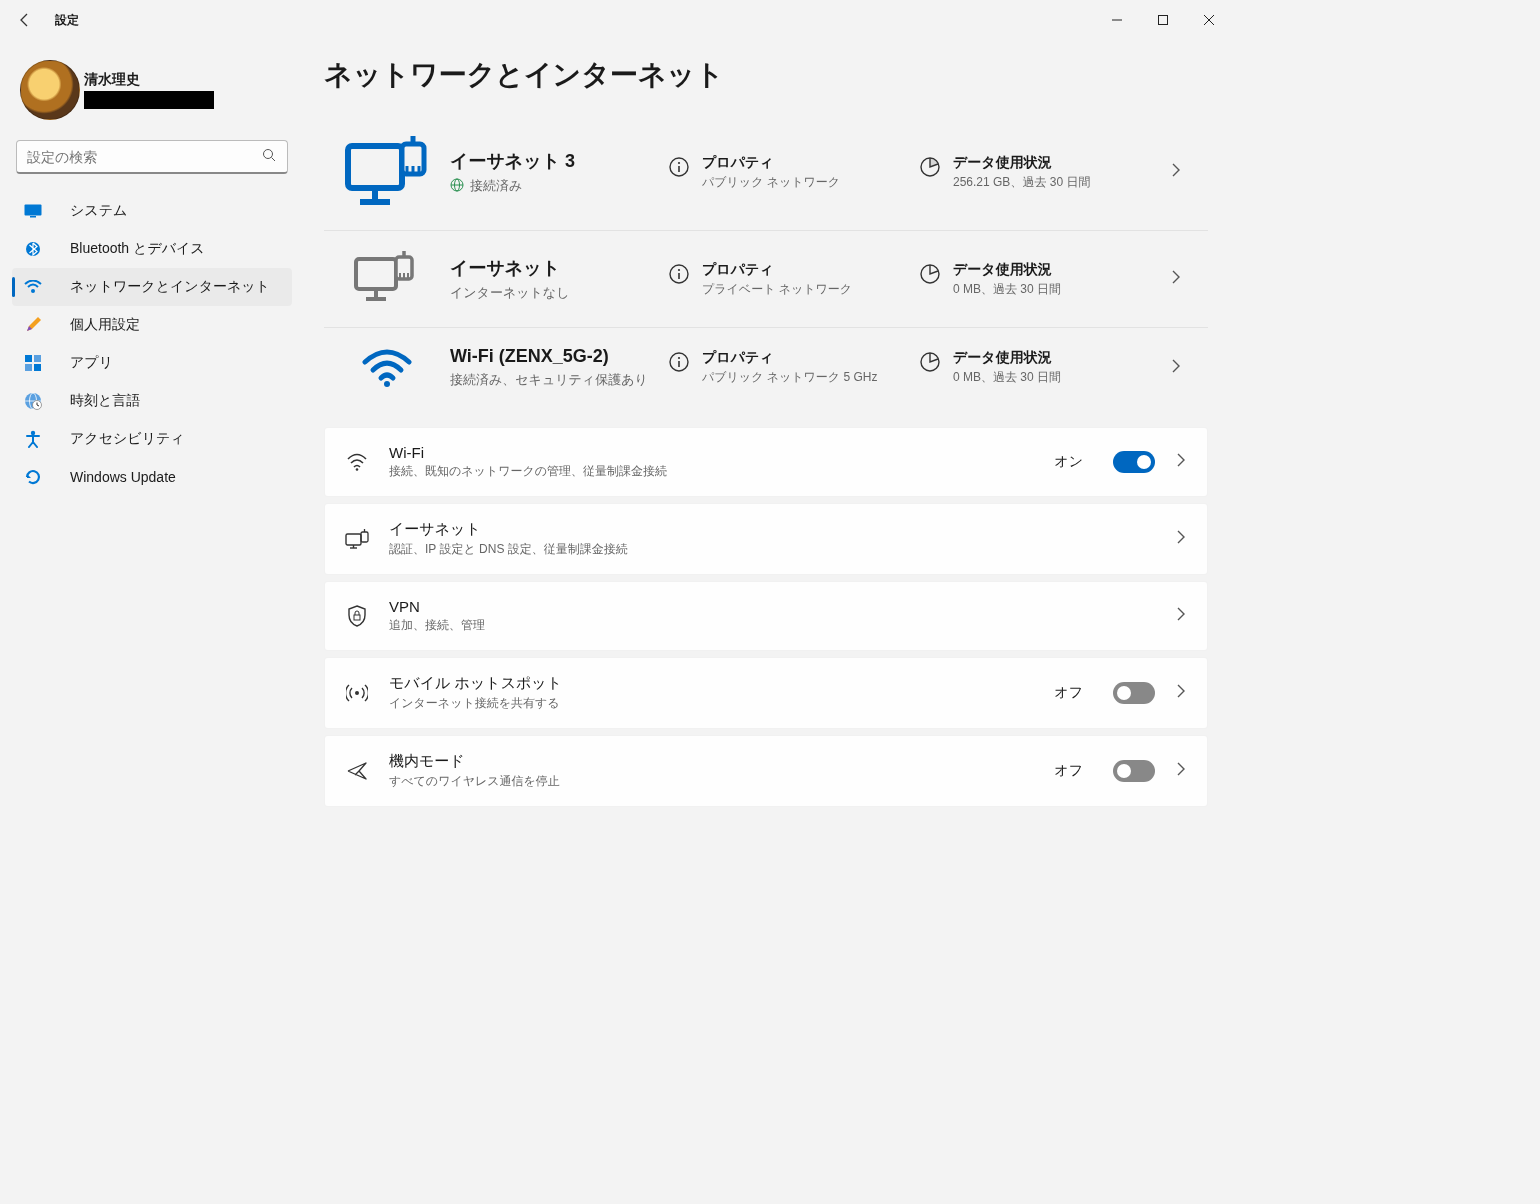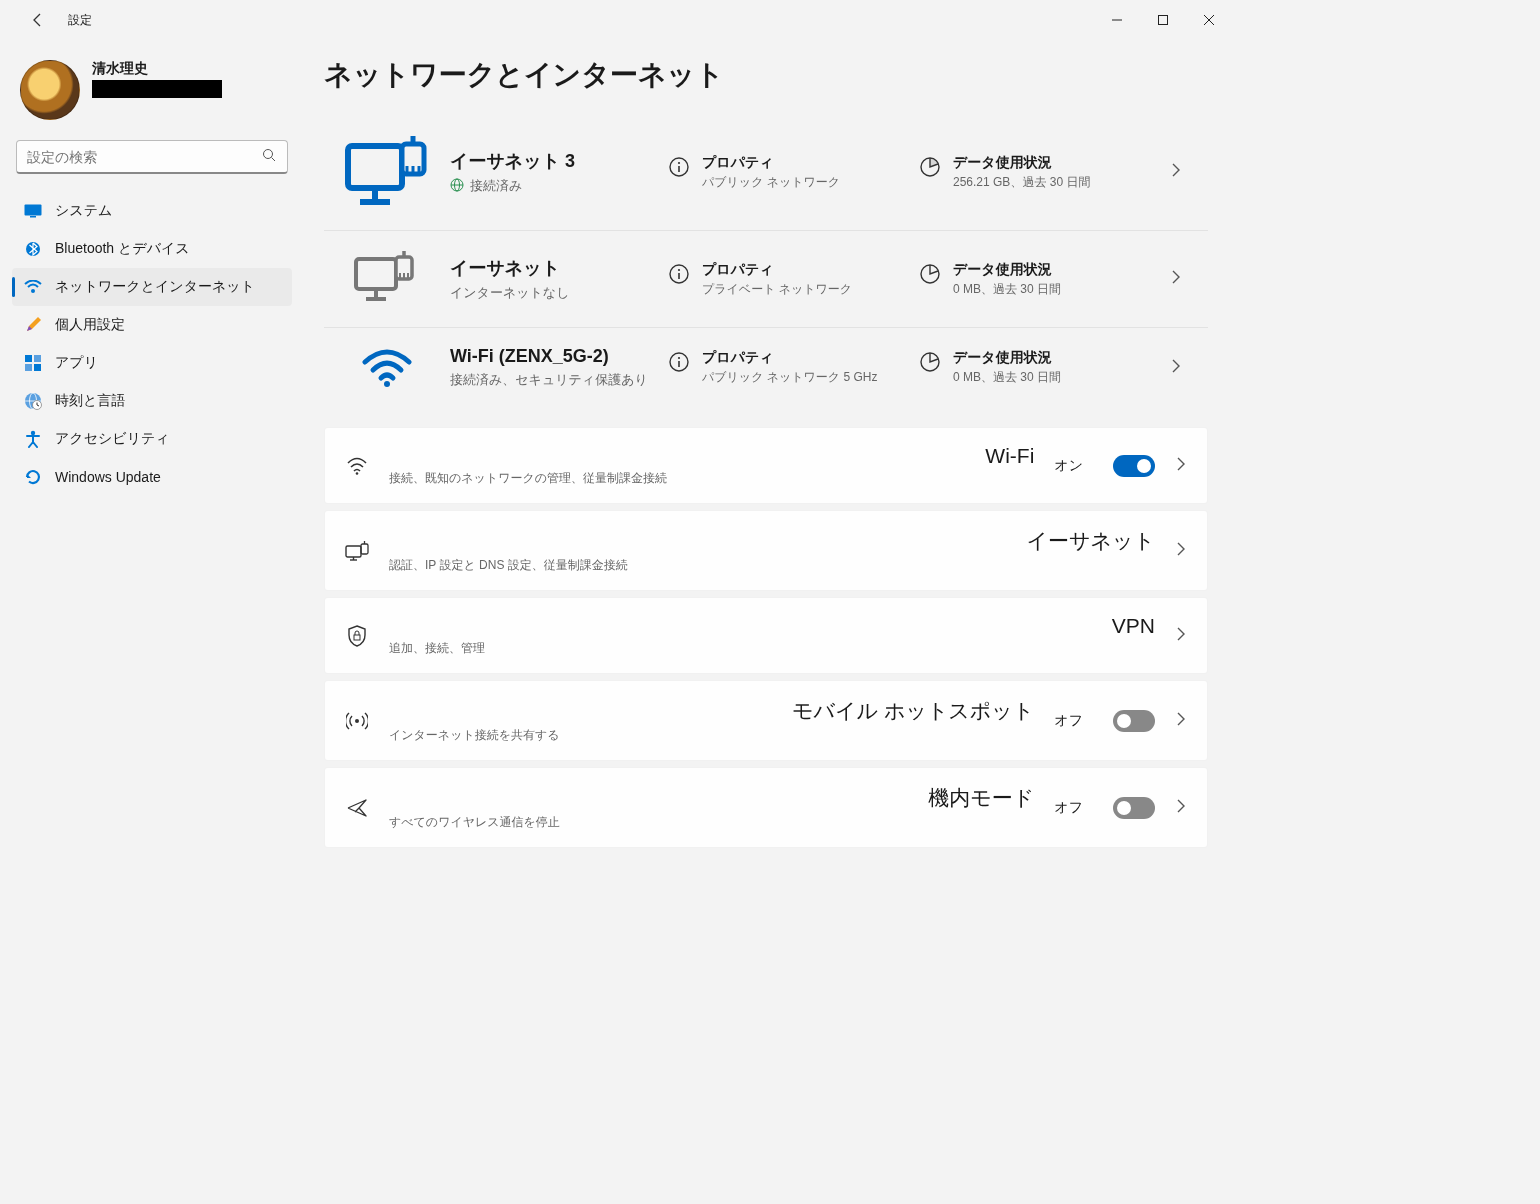--- a/index.html
+++ b/index.html
@@ -8,21 +8,22 @@
   background: #f3f3f3;
   width: 1232px;
   height: 965px;
   overflow: hidden;
   color: #1a1a1a;
 }
 .titlebar {
   height: 40px;
   display: flex;
   align-items: center;
-  padding-left: 28px;
+  padding-left: 15px;
+  font-weight: bold;
 }
 .titlebar .back {
   width: 20px; height: 20px; display:flex; align-items:center; justify-content:center;
   cursor: pointer;
 }
 .titlebar .title {
   margin-left: 20px;
   font-size: 12px;
 }
 .winbtns {
@@ -37,21 +38,22 @@
   display: flex;
   height: calc(100% - 40px);
 }
 .sidebar {
   width: 300px;
   padding: 12px 8px 12px 12px;
   flex-shrink: 0;
 }
 .profile {
   display: flex;
-  gap: 12px;
+  align-items: center;
+  gap: 4px;
   padding: 8px;
   margin-bottom: 12px;
 }
 .avatar {
   width: 60px; height: 60px; border-radius: 50%;
   background: radial-gradient(circle at 40% 40%, #f8d070 0 30%, #b07020 35% 55%, #5a381a 60% 100%);
   border: 1px solid #0003;
 }
 .profile-name { font-size: 14px; font-weight: 600; }
 .profile-email { width: 130px; height: 18px; background: #000; margin-top: 2px; }
@@ -63,21 +65,21 @@
   border-radius: 4px;
   background: #fdfdfd;
   padding: 0 10px;
   margin: 0 4px 18px 4px;
 }
 .searchbox input {
   flex: 1; border: none; outline: none; background: transparent;
   font-size: 14px; color: #8b5cf6;
 }
 .navitem {
-  display: flex; align-items: center; gap: 13px;
+  display: flex; align-items: center; gap: 28px;
   height: 38px;
   padding: 0 12px;
   border-radius: 4px;
   font-size: 14px;
   cursor: pointer;
   position: relative;
 }
 .navitem.active {
   background: #eaeaea;
 }
@@ -120,21 +122,21 @@
   border-radius: 4px;
   margin-bottom: 6px;
   padding: 16px 20px;
   display: flex;
   align-items: center;
   gap: 20px;
   cursor: pointer;
 }
 .card .cicon { width: 24px; display:flex; justify-content:center; }
 .card .cbody { flex: 1; }
-.card-title { font-size: 21px; text-align: right; }
+.card-title { font-size: 15px; }
 .card-sub { font-size: 12px; color: #666; margin-top: 2px; }
 .state-label { font-size: 14px; margin-right: 10px; font-family: Liberation Serif, serif; }
 .toggle {
   width: 42px; height: 22px; border-radius: 11px; position: relative;
   background: #888;
 }
 .toggle.on { background: #0067c0; }
 .toggle .knob {
   width: 14px; height: 14px; border-radius: 50%; background: #fff;
   position: absolute; top: 4px; left: 4px;

